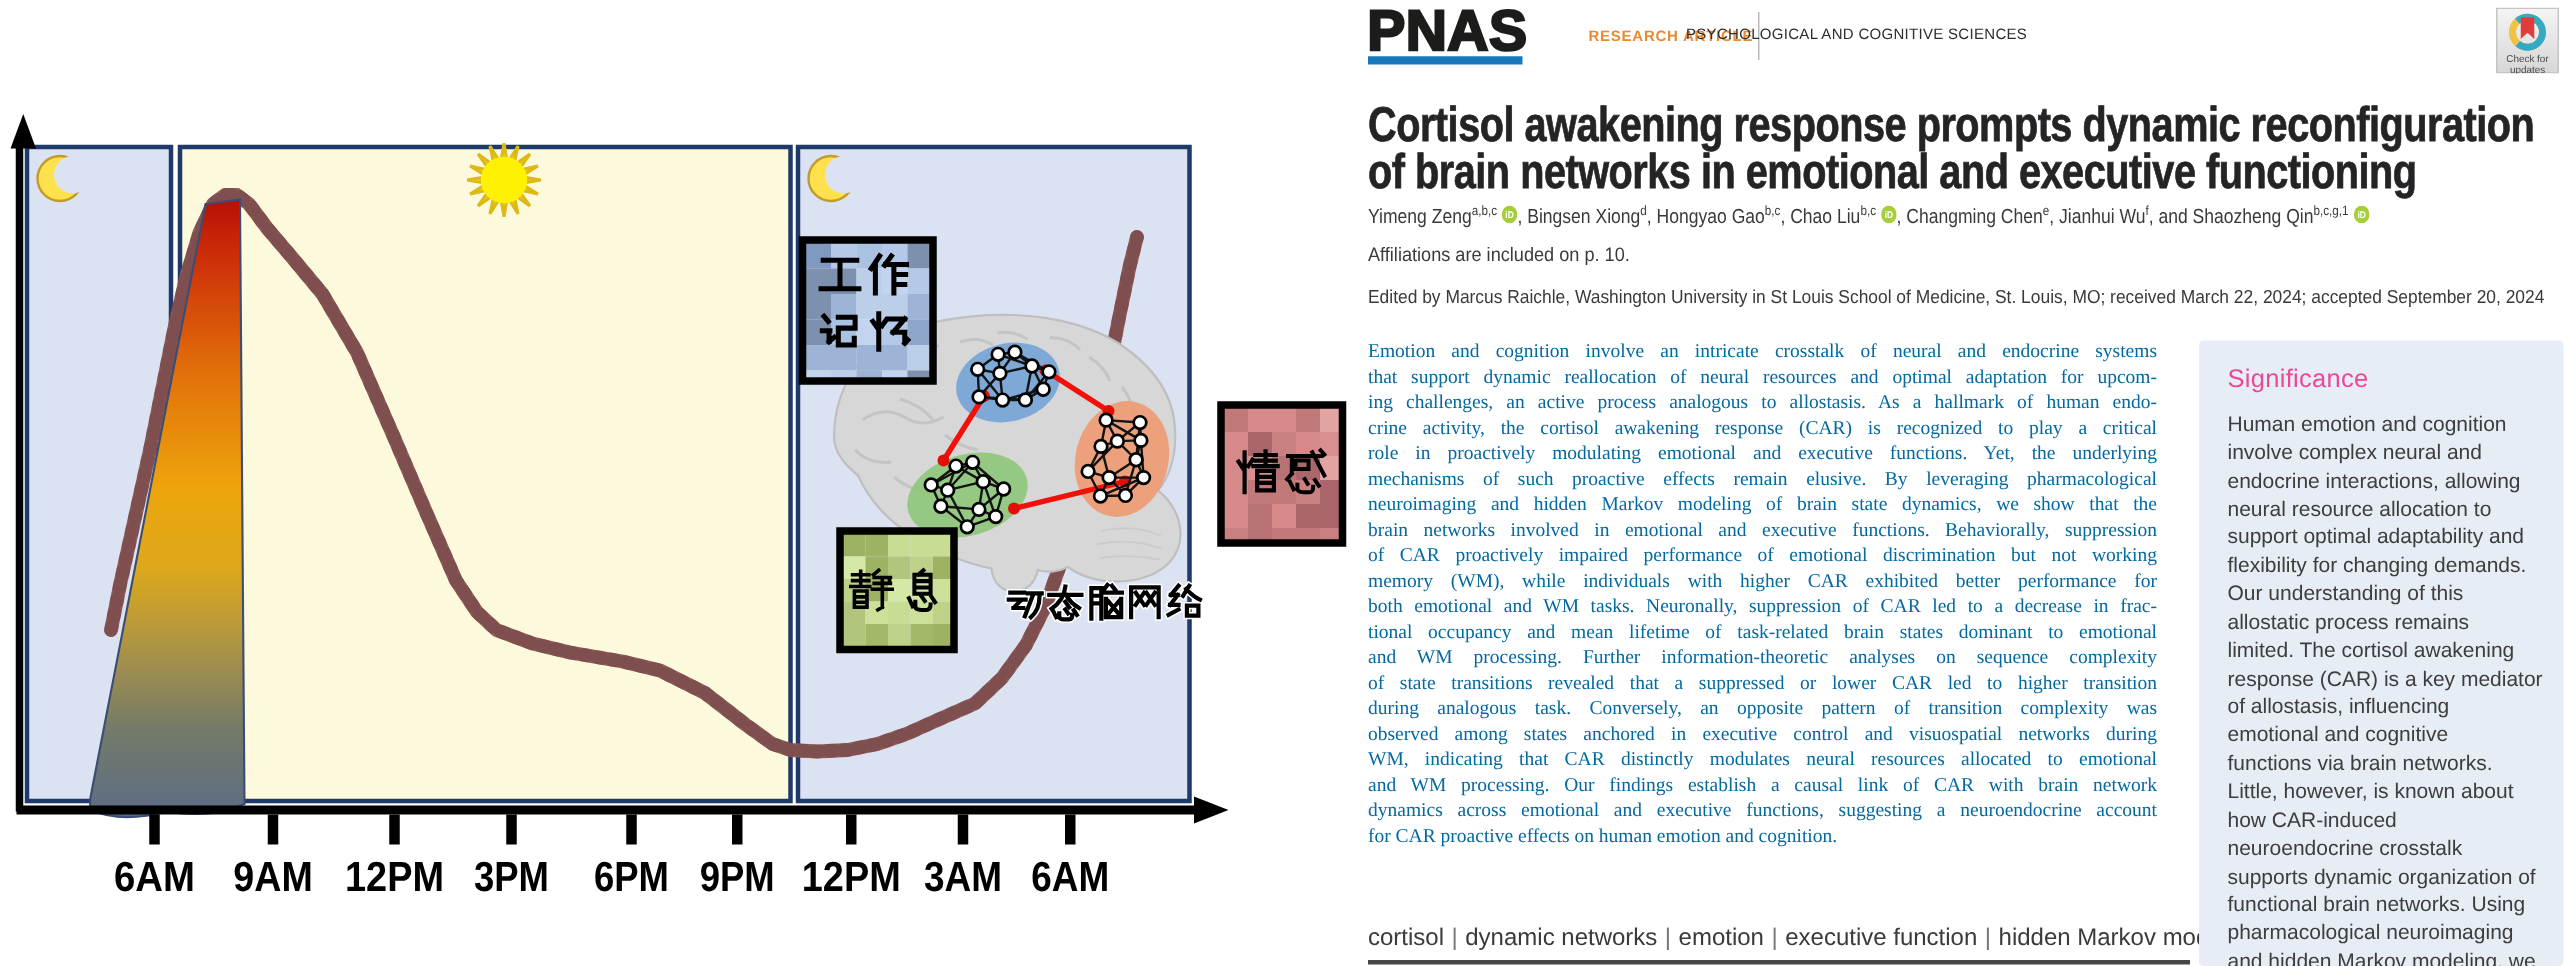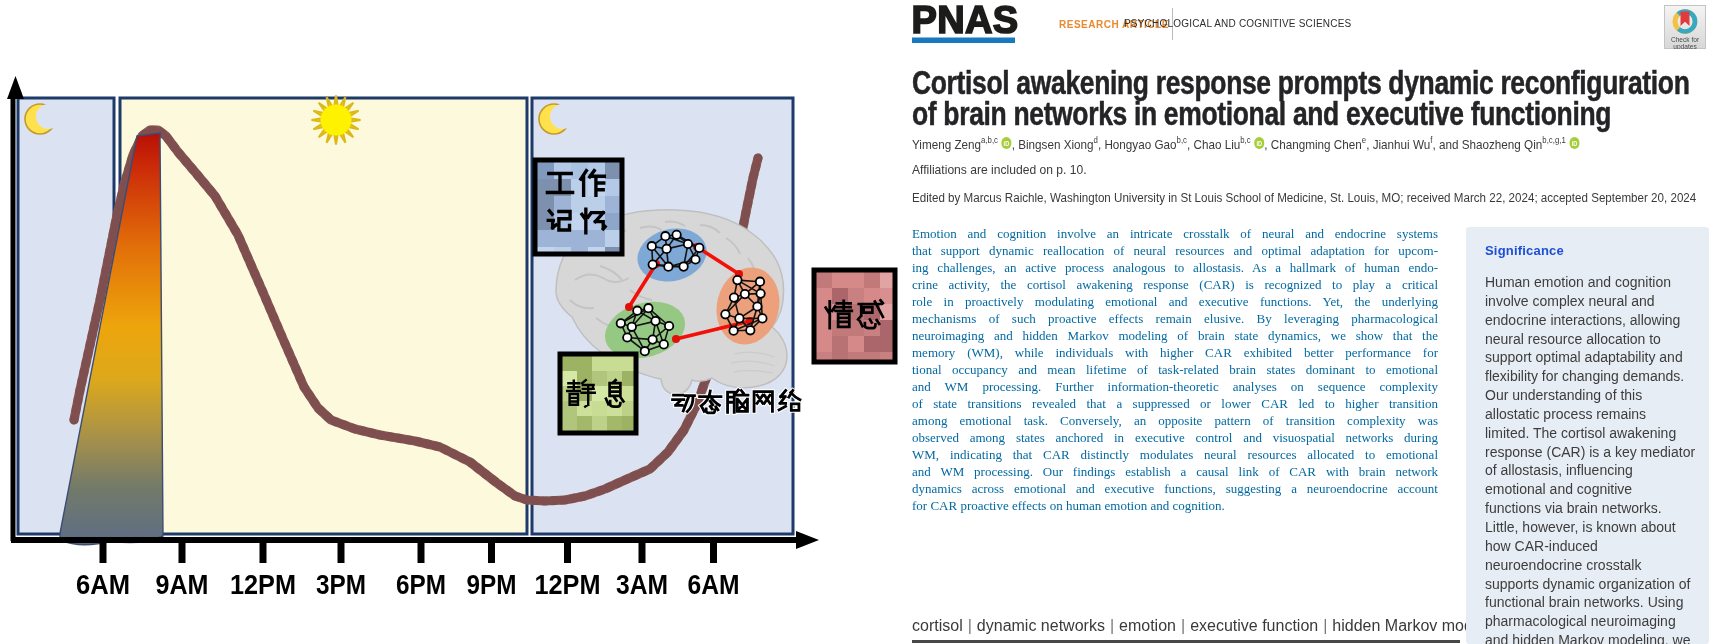--- a/index.html
+++ b/index.html
@@ -9,21 +9,21 @@
 #authors sup{font-size:9px}
 #affil{left:912px;top:162px;font-size:13px;color:#3a3a3a;white-space:nowrap;transform:scaleX(0.93);transform-origin:0 0}
 #edited{left:912px;top:191px;font-size:12.5px;color:#3a3a3a;white-space:nowrap;transform:scaleX(0.928);transform-origin:0 0}
 #abstract{left:912px;top:224.5px;width:526px;font-family:"Liberation Serif",serif;font-size:13px;line-height:17px;color:#0369a1}
 .al{text-align:justify;text-align-last:justify;white-space:nowrap}
 .al.last{text-align-last:left}
 #keywords{left:912px;top:616.5px;font-size:16px;color:#3a3a3a}
 #keywords .p{color:#777;padding:0 5px}
 #rule{left:912px;top:640px;width:548px;height:3px;background:#474747}
 #sig{left:1466px;top:227px;width:243px;height:417px;background:#e7edf4;border-radius:3px}
-#sigh{left:1485px;top:242.5px;font-size:13px;font-weight:bold;color:#1d4ed8;letter-spacing:0.2px}
+#sigh{left:1485px;top:242.5px;font-size:17px;font-weight:normal;color:#ec4899;letter-spacing:0.2px}
 #sigb{left:1485px;top:273px;font-size:14px;line-height:18.85px;color:#3d3d3d;white-space:nowrap}
 #ra{left:1059px;top:19px;font-size:10px;font-weight:bold;color:#e98a31;letter-spacing:0.5px}
 #pcs{left:1124px;top:18px;font-size:10px;color:#2d2d2d;letter-spacing:0.2px}
 #div1{left:1172px;top:8px;width:1px;height:32px;background:#bbb}
 </style></head><body>
 <svg width="902" height="644" viewBox="0 0 902 644" style="position:absolute;left:0;top:0">
     <defs>
       <linearGradient id="spike" x1="0" y1="0" x2="0" y2="1">
         <stop offset="0" stop-color="#b80f06"></stop>
         <stop offset="0.08" stop-color="#cb2a08"></stop>
@@ -403,25 +403,28 @@
 <div id="affil" class="abs">Affiliations are included on p. 10.</div>
 <div id="edited" class="abs">Edited by Marcus Raichle, Washington University in St Louis School of Medicine, St. Louis, MO; received March 22, 2024; accepted September 20, 2024</div>
 <div id="abstract" class="abs">
     <div class="al">Emotion and cognition involve an intricate crosstalk of neural and endocrine systems</div>
     <div class="al">that support dynamic reallocation of neural resources and optimal adaptation for upcom-</div>
     <div class="al">ing challenges, an active process analogous to allostasis. As a hallmark of human endo-</div>
     <div class="al">crine activity, the cortisol awakening response (CAR) is recognized to play a critical</div>
     <div class="al">role in proactively modulating emotional and executive functions. Yet, the underlying</div>
     <div class="al">mechanisms of such proactive effects remain elusive. By leveraging pharmacological</div>
     <div class="al">neuroimaging and hidden Markov modeling of brain state dynamics, we show that the</div>
+    <div class="al">brain networks involved in emotional and executive functions. Behaviorally, suppression</div>
+    <div class="al">of CAR proactively impaired performance of emotional discrimination but not working</div>
     <div class="al">memory (WM), while individuals with higher CAR exhibited better performance for</div>
+    <div class="al">both emotional and WM tasks. Neuronally, suppression of CAR led to a decrease in frac-</div>
     <div class="al">tional occupancy and mean lifetime of task-related brain states dominant to emotional</div>
     <div class="al">and WM processing. Further information-theoretic analyses on sequence complexity</div>
     <div class="al">of state transitions revealed that a suppressed or lower CAR led to higher transition</div>
-    <div class="al">among emotional task. Conversely, an opposite pattern of transition complexity was</div>
+    <div class="al">during analogous task. Conversely, an opposite pattern of transition complexity was</div>
     <div class="al">observed among states anchored in executive control and visuospatial networks during</div>
     <div class="al">WM, indicating that CAR distinctly modulates neural resources allocated to emotional</div>
     <div class="al">and WM processing. Our findings establish a causal link of CAR with brain network</div>
     <div class="al">dynamics across emotional and executive functions, suggesting a neuroendocrine account</div>
     <div class="al last">for CAR proactive effects on human emotion and cognition.</div>
   </div>
 <div id="keywords" class="abs">cortisol<span class="p">|</span>dynamic networks<span class="p">|</span>emotion<span class="p">|</span>executive function<span class="p">|</span>hidden Markov model</div>
 <div id="rule" class="abs"></div>
 <div id="sig" class="abs"></div>
 <div id="sigh" class="abs">Significance</div>

